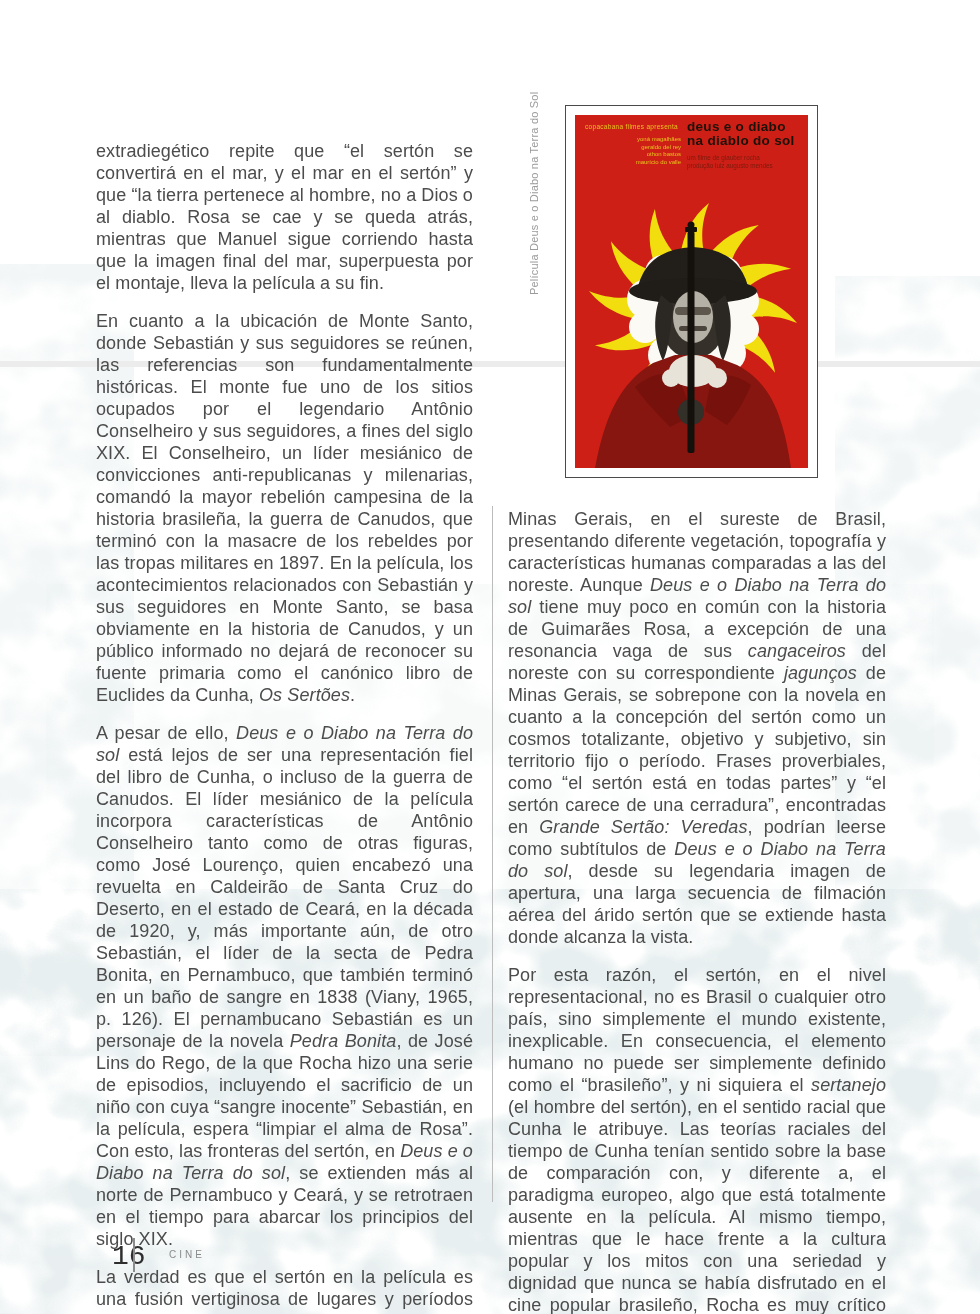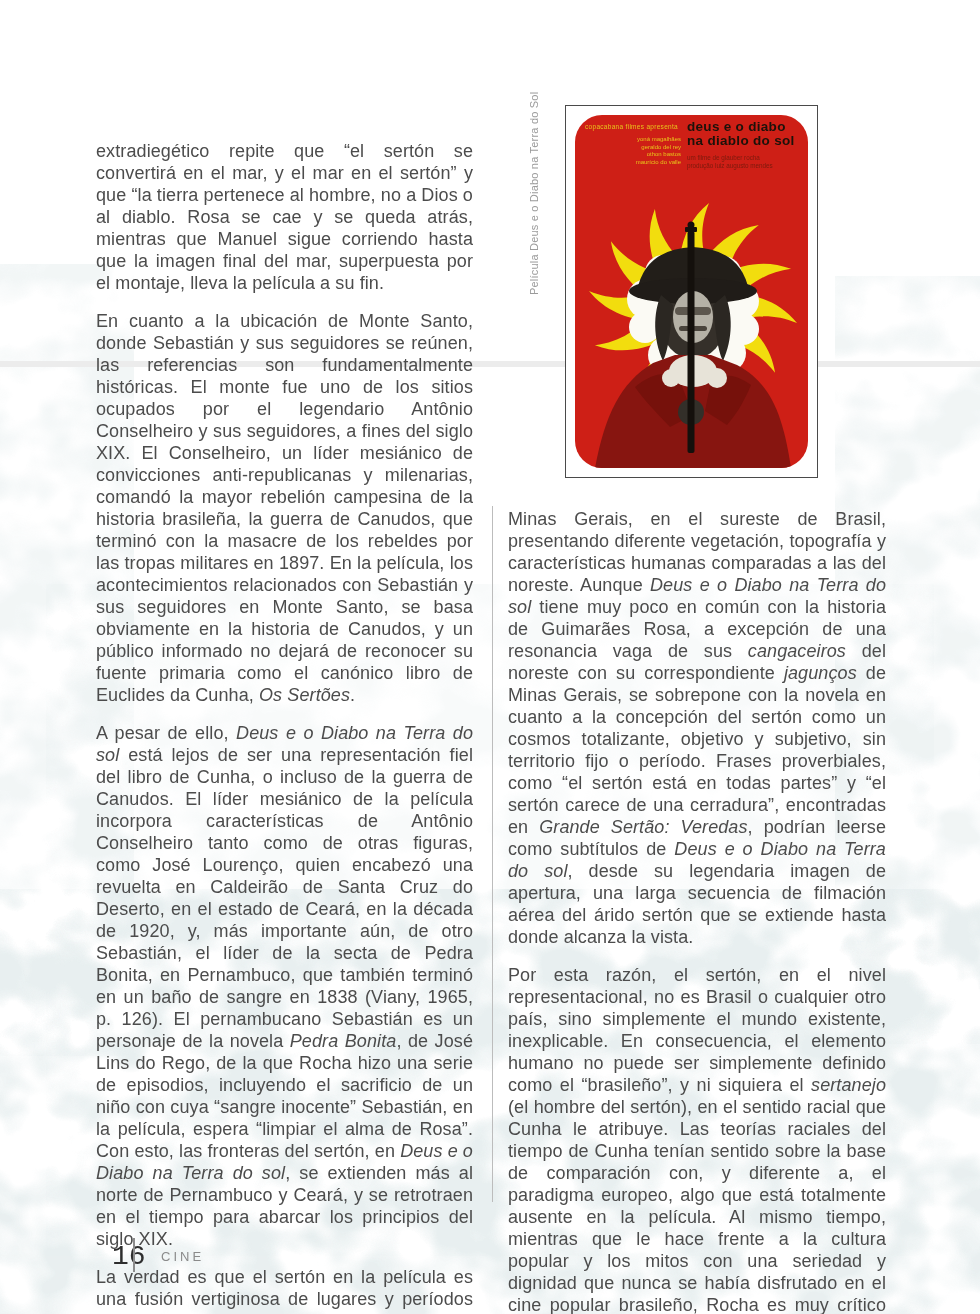--- a/index.html
+++ b/index.html
@@ -30,21 +30,21 @@
   .p-studio{position:absolute;left:10px;top:8px;font-size:6.5px;letter-spacing:.3px;z-index:4;}
   .p-title{position:absolute;left:112px;top:5px;font-size:13.5px;line-height:14px;font-weight:700;
            letter-spacing:.3px;z-index:4;}
   .p-cast{position:absolute;left:0;top:21px;width:106px;text-align:right;font-size:6px;
           line-height:7.5px;z-index:4;}
   .p-credits{position:absolute;left:112px;top:39px;font-size:6.3px;line-height:8px;z-index:4;}
 
   
   .footer-num{position:absolute;left:112px;top:1241px;font-size:28px;color:#2e2e2e;z-index:2;font-family:Liberation Mono, monospace;}
   .footer-bar{position:absolute;left:133px;top:1238px;width:2px;height:34px;background:#8c8c8c;z-index:2;}
-  .footer-section{position:absolute;left:161px;top:1249px;font-size:13px;letter-spacing:3px;
+  .footer-section{position:absolute;left:169px;top:1249px;font-size:10px;letter-spacing:3px;
                   color:#8a8a8a;z-index:2;}
 </style>
 </head>
 <body>
 
 <div class="page">
 
   <svg class="tex" width="980" height="1314" viewBox="0 0 980 1314">
     <defs>
       <filter id="blotch" x="-10%" y="-10%" width="120%" height="120%">
@@ -56,21 +56,21 @@
     <rect x="-20" y="330" width="140" height="660" fill="#fff" filter="url(#blotch)" opacity="0.55"></rect>
     <rect x="850" y="340" width="150" height="640" fill="#fff" filter="url(#blotch)" opacity="0.6"></rect>
     <rect x="120" y="640" width="740" height="560" fill="#fff" filter="url(#blotch)" opacity="0.28"></rect>
   </svg>
 
   <div class="band"></div>
 
   <div class="vcap">Película Deus e o Diabo na Terra do Sol</div>
 
   <div class="poster">
-    <div class="poster-inner" style="background-color: rgb(206, 31, 22); border-radius: 27px;">
+    <div class="poster-inner" style="background-color: rgb(206, 31, 22);">
 
       <svg width="233" height="353" viewBox="0 0 233 353">
 
         <g style="fill: rgb(242, 221, 14);">
           <path id="ray" d="M104,150 C106,126 114,104 134,88 C124,112 126,134 134,154 C124,146 112,144 104,150 Z"></path>
           <use href="#ray" transform="rotate(30 118 192)"></use>
           <use href="#ray" transform="rotate(60 118 192)"></use>
           <use href="#ray" transform="rotate(90 118 192)"></use>
           <use href="#ray" transform="rotate(120 118 192)"></use>
           <use href="#ray" transform="rotate(150 118 192)"></use>

